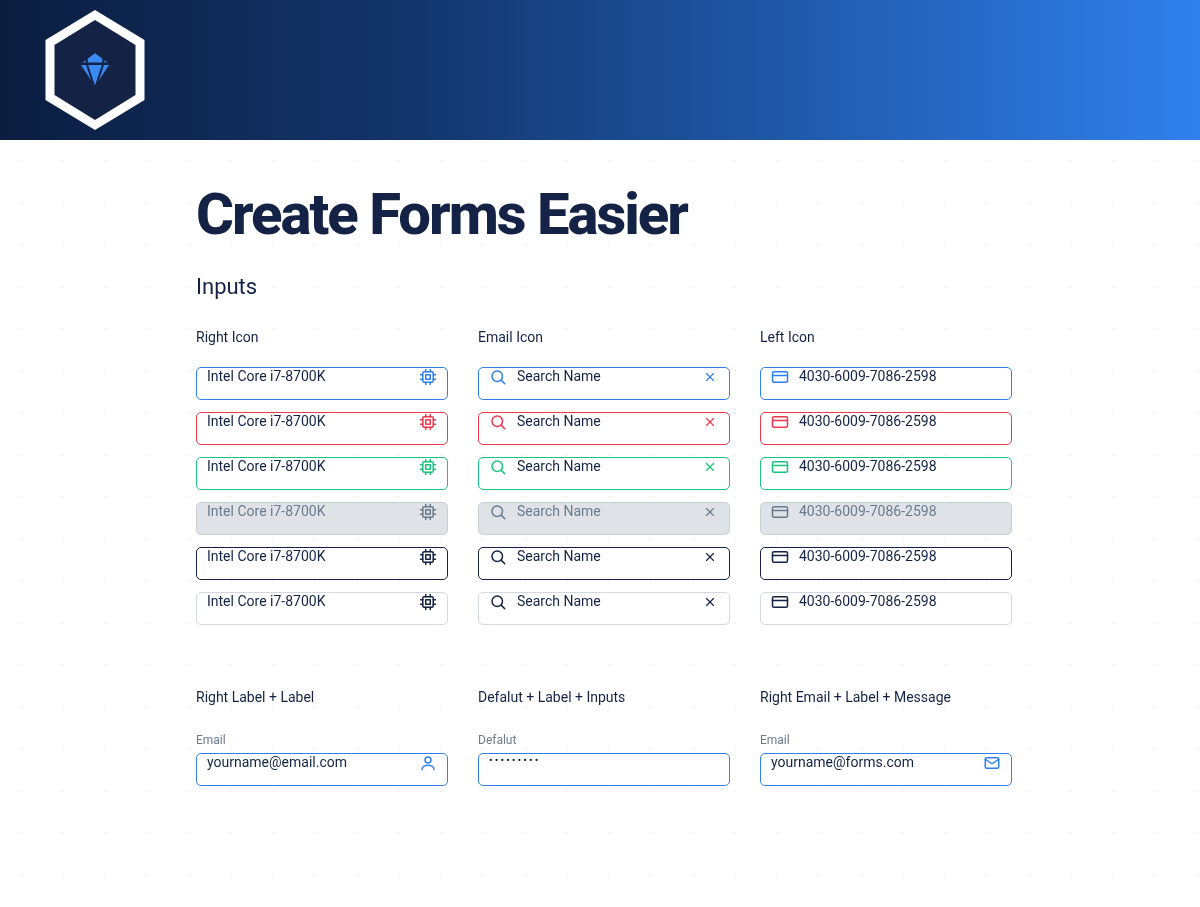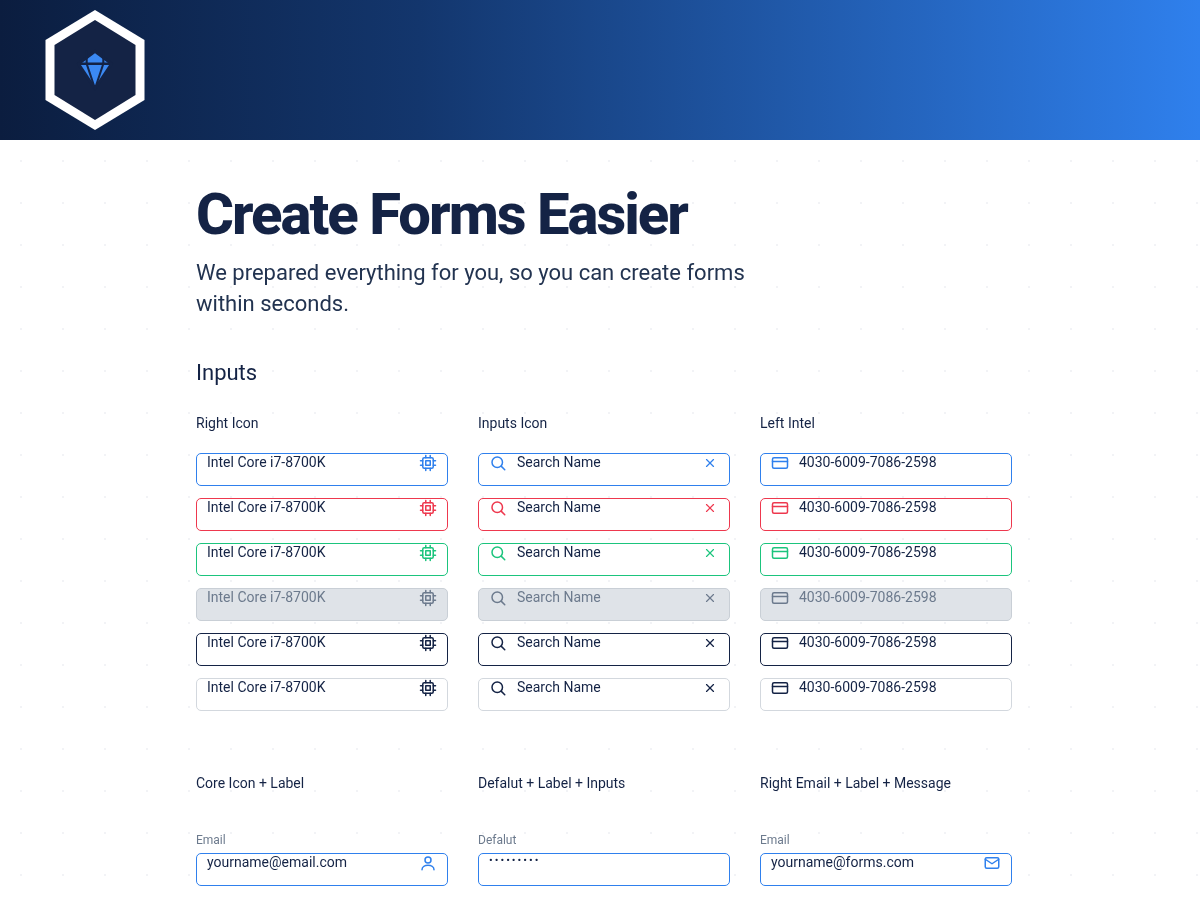--- a/index.html
+++ b/index.html
@@ -56,21 +56,21 @@
     position: relative;
     z-index: 1;
     max-width: 820px;
     margin-left: 196px;
     padding-top: 40px;
   }
   h1.page-title {
     font-size: 58px;
     font-weight: 800;
     letter-spacing: -2px;
-    margin: 0 0 10px 0;
+    margin: 0 0 26px 0;
     color: var(--ink);
   }
   p.subtitle {
     font-size: 22px;
     line-height: 1.4;
     color: #223350;
     max-width: 600px;
     margin: 0 0 40px 0;
   }
   h2.section-title {
@@ -87,21 +87,21 @@
   .col-label {
     font-size: 14px;
     font-weight: 400;
     margin-bottom: 10px;
     color: var(--ink);
   }
   .small-label {
     font-size: 12px;
     color: var(--gray-text);
     margin-bottom: 6px;
-    margin-top: 20px;
+    margin-top: 6px;
   }
   .input {
     height: 33px;
     border-radius: 5px;
     border: 1.5px solid var(--gray-border);
     display: flex;
     padding: 0 10px;
     background: #fff;
     font-size: 14px;
     color: var(--ink);
@@ -180,29 +180,28 @@
         <polyline points="16,3 16,9 12,21" stroke="#142345" stroke-width="1"></polyline>
       </svg>
     </div>
   </div>
 </div>
 
 <div class="bg-pattern"></div>
 
 <div class="content">
   <h1 class="page-title">Create Forms Easier</h1>
-  <p class="subtitle">We prepared everything for you, so you can create forms within seconds.</p>
 
   <h2 class="section-title">Inputs</h2>
 
   <div class="grid">
 
     <div class="col-label">Right Icon</div>
-    <div class="col-label">Inputs Icon</div>
-    <div class="col-label">Left Intel</div>
+    <div class="col-label">Email Icon</div>
+    <div class="col-label">Left Icon</div>
 
     <div class="input blue">
       <span class="text">Intel Core i7-8700K</span>
       <span class="icon">
           <svg viewBox="0 0 24 24" width="18" height="18">
             <use href="#i-cpu"></use>
           </svg>
         </span>
     </div>
     <div class="input blue">
@@ -374,21 +373,21 @@
             <use href="#i-card"></use>
           </svg>
         </span>
       <span class="text">4030-6009-7086-2598</span>
     </div>
 
     <div class="spacer-row"></div>
       <div class="spacer-row"></div>
       <div class="spacer-row"></div>
 
-    <div class="col-label">Core Icon + Label</div>
+    <div class="col-label">Right Label + Label</div>
     <div class="col-label">Defalut + Label + Inputs</div>
     <div class="col-label">Right Email + Label + Message</div>
 
     <div>
       <div class="small-label">Email</div>
       <div class="input blue">
         <span class="text">yourname@email.com</span>
         <span class="icon">
             <svg viewBox="0 0 24 24" width="18" height="18">
               <use href="#i-user"></use>

